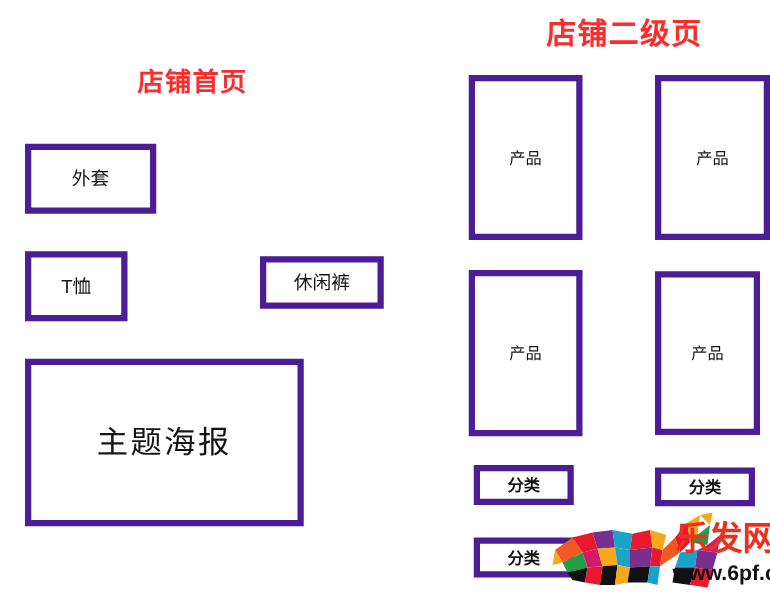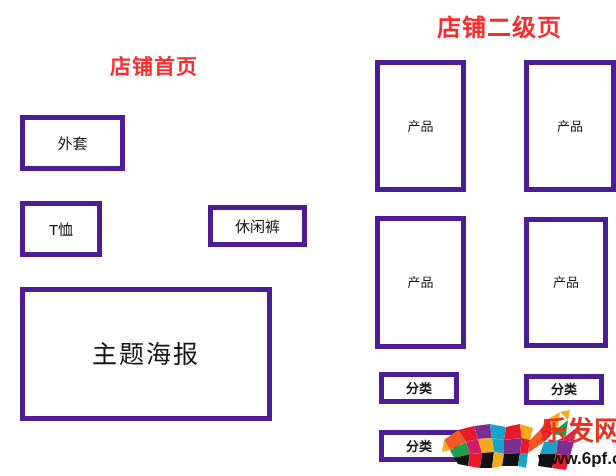--- a/index.html
+++ b/index.html
@@ -52,21 +52,21 @@
     color: #141414;
     white-space: nowrap;
     line-height: 1;
     font-weight: normal;
   }
   
   #box-jacket   { left: 20px;  top: 115px; width: 105px; height: 56px; }
   #box-shirt    { left: 185px; top: 115px; width: 106px; height: 56px; }
   #box-tshirt   { left: 20px;  top: 201px; width: 82px; height: 56px; }
   #box-pants    { left: 208px; top: 205px; width: 99px;  height: 42px; }
-  #box-poster   { left: 20px;  top: 287px; width: 252px; height: 134px; }
+  #box-poster   { left: 20px;  top: 287px; width: 223px; height: 134px; }
 
   #box-jacket .box-label,
   #box-shirt .box-label,
   #box-tshirt .box-label,
   #box-pants .box-label { font-size: 15px; }
   #box-poster .box-label { font-size: 25px; letter-spacing: 2px; }
 
   
   #box-product-1 { left: 375px; top: 60px;  width: 91px; height: 132px; }
   #box-product-2 { left: 524px; top: 60px;  width: 92px; height: 132px; }

